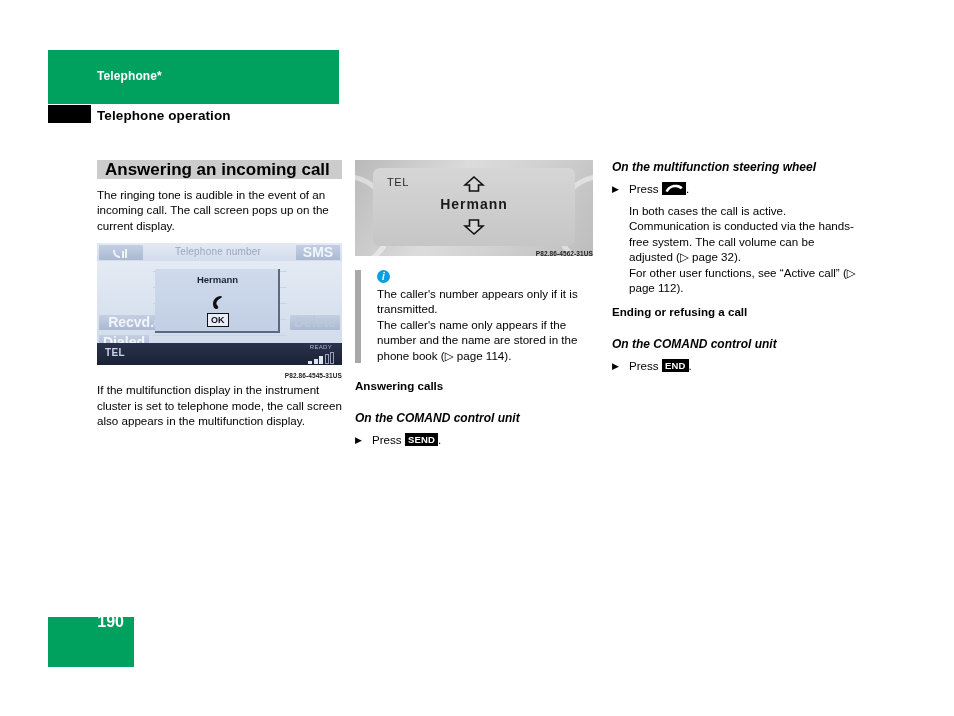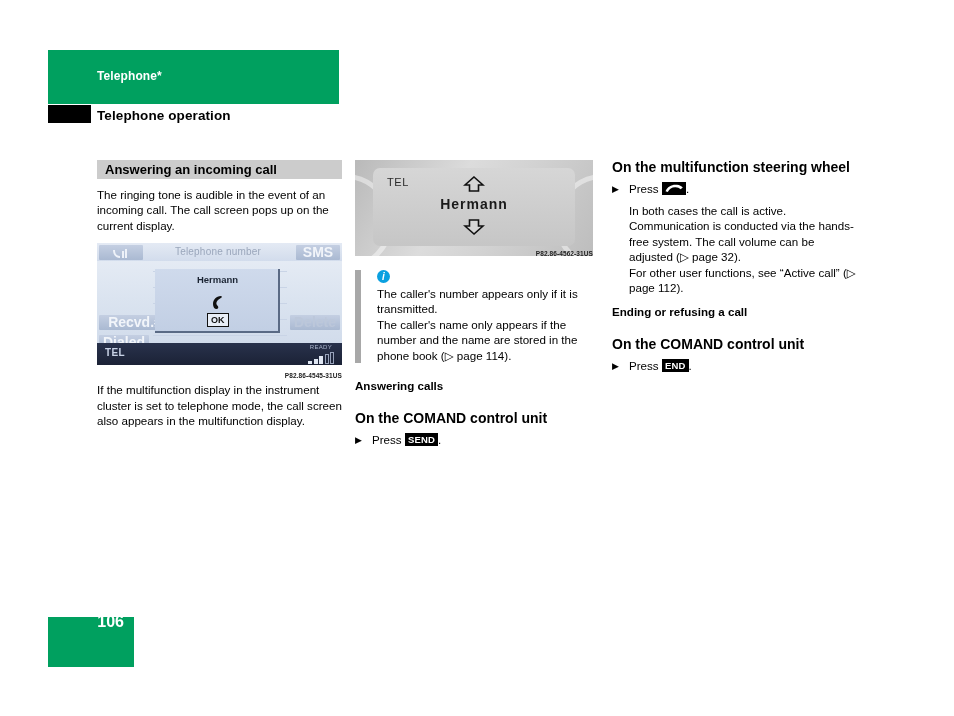--- a/index.html
+++ b/index.html
@@ -34,38 +34,38 @@
   }
 
   
   .col { position:absolute; top:160px; }
   #col-left   { left:97px;  width:245px; }
   #col-mid    { left:355px; width:240px; }
   #col-right  { left:612px; width:248px; }
 
   .subhead-gray {
     background:#cccccc;
-    font-size:13px; font-weight:bold;
+    font-size:17px; font-weight:bold;
     padding:3px 0 3px 8px;
     margin:0 0 8px 0;
     line-height:13px;
   }
 
   p.body {
     font-size:11.6px;
     line-height:15.4px;
     margin:0 0 10px 0;
   }
   p.body.tight { margin-bottom:0; }
 
   h3.bold-head {
     font-size:11.6px; font-weight:bold; margin:0 0 10px 0; line-height:14px;
   }
   h4.italic-head {
-    font-size:14px; font-weight:bold; 
+    font-size:12px; font-weight:bold; font-style:italic;
     margin:0 0 7px 0; line-height:14px;
   }
 
   
   .step { display:flex; align-items:flex-start; margin:0 0 6px 0; }
   .step .tri {
     color:#000; font-size:9px; line-height:16px; width:17px; flex:0 0 17px;
   }
   .step .step-text {
     font-size:11.6px; line-height:16px;
@@ -350,13 +350,13 @@
   <h3 class="bold-head" style="margin-top:0;">Ending or refusing a call</h3>
   <h4 class="italic-head" style="margin-top:18px;">On the COMAND control unit</h4>
 
   <div class="step">
     <span class="tri">▶</span>
     <span class="step-text"><span>Press</span>&nbsp;<span class="keycap">END</span><span>.</span></span>
   </div>
 </div>
 
 <div id="page-number-box"></div>
-<div id="page-number">106</div>
+<div id="page-number">190</div>
 
 </body></html>

